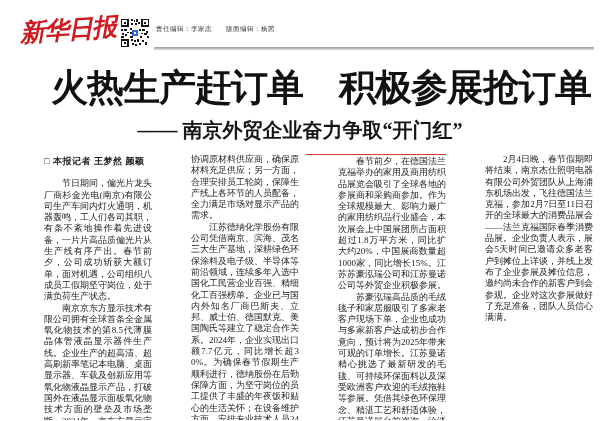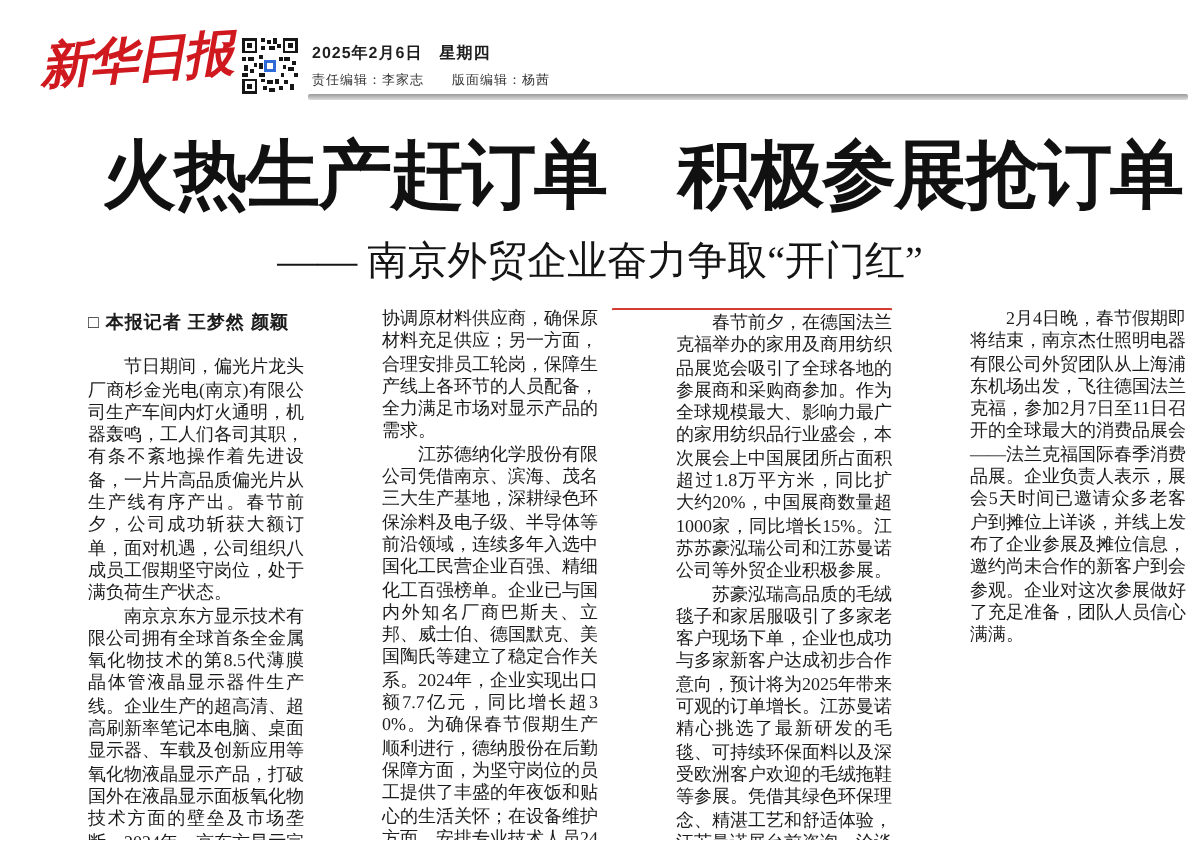--- a/index.html
+++ b/index.html
@@ -19,21 +19,21 @@
   .editors-line{font-size:6.5px;color:#333;margin-top:4px;letter-spacing:0.5px;}
   .header-rule{position:absolute;left:154px;top:47px;width:440px;height:3px;
     background:linear-gradient(to bottom,#9a9a9a,#dcdcdc);border-radius:1px;}
   .headline{
     position:absolute;left:0;top:63px;width:600px;text-align:center;
     font-family:"Liberation Sans", sans-serif;font-weight:900;font-size:37px;
     letter-spacing:-1px;color:#111;white-space:nowrap;padding-left:21px;
   }
   .subtitle{
     position:absolute;left:0;top:117px;width:600px;text-align:center;
-    font-family:"Liberation Serif", serif;font-weight:normal;font-size:20px;color:#151515;
+    font-family:"Liberation Serif", serif;font-weight:bold;font-size:20px;color:#151515;
     white-space:nowrap;
   }
   .columns{
     position:absolute;left:12px;top:154px;width:581px;height:266px;
     display:flex;gap:7px;
   }
   .col{
     width:140px;height:266px;overflow:hidden;
     font-size:9px;line-height:11.3px;color:#1c1c1c;
     text-align:justify;text-justify:inter-character;word-break:break-all;
@@ -99,21 +99,20 @@
       <rect x="19" y="25" width="2" height="2"></rect>
         <rect x="22" y="22" width="2" height="2"></rect>
         <rect x="25" y="24" width="2" height="3"></rect>
     </g>
     <rect x="11.5" y="11.5" width="6" height="6" fill="#2f6bd8"></rect>
     <rect x="13.2" y="13.2" width="2.6" height="2.6" fill="#ffffff"></rect>
   </svg>
 </div>
 
 <div class="header-meta">
-  <div class="date-line">2025年2月6日　星期四</div>
   <div class="editors-line">责任编辑：李家志　　版面编辑：杨茜</div>
 </div>
 
 <div class="header-rule"></div>
 
 <div class="headline">火热生产赶订单　积极参展抢订单</div>
 <div class="subtitle">—— 南京外贸企业奋力争取“开门红”</div>
 
 <div class="columns">
   <div class="col">

